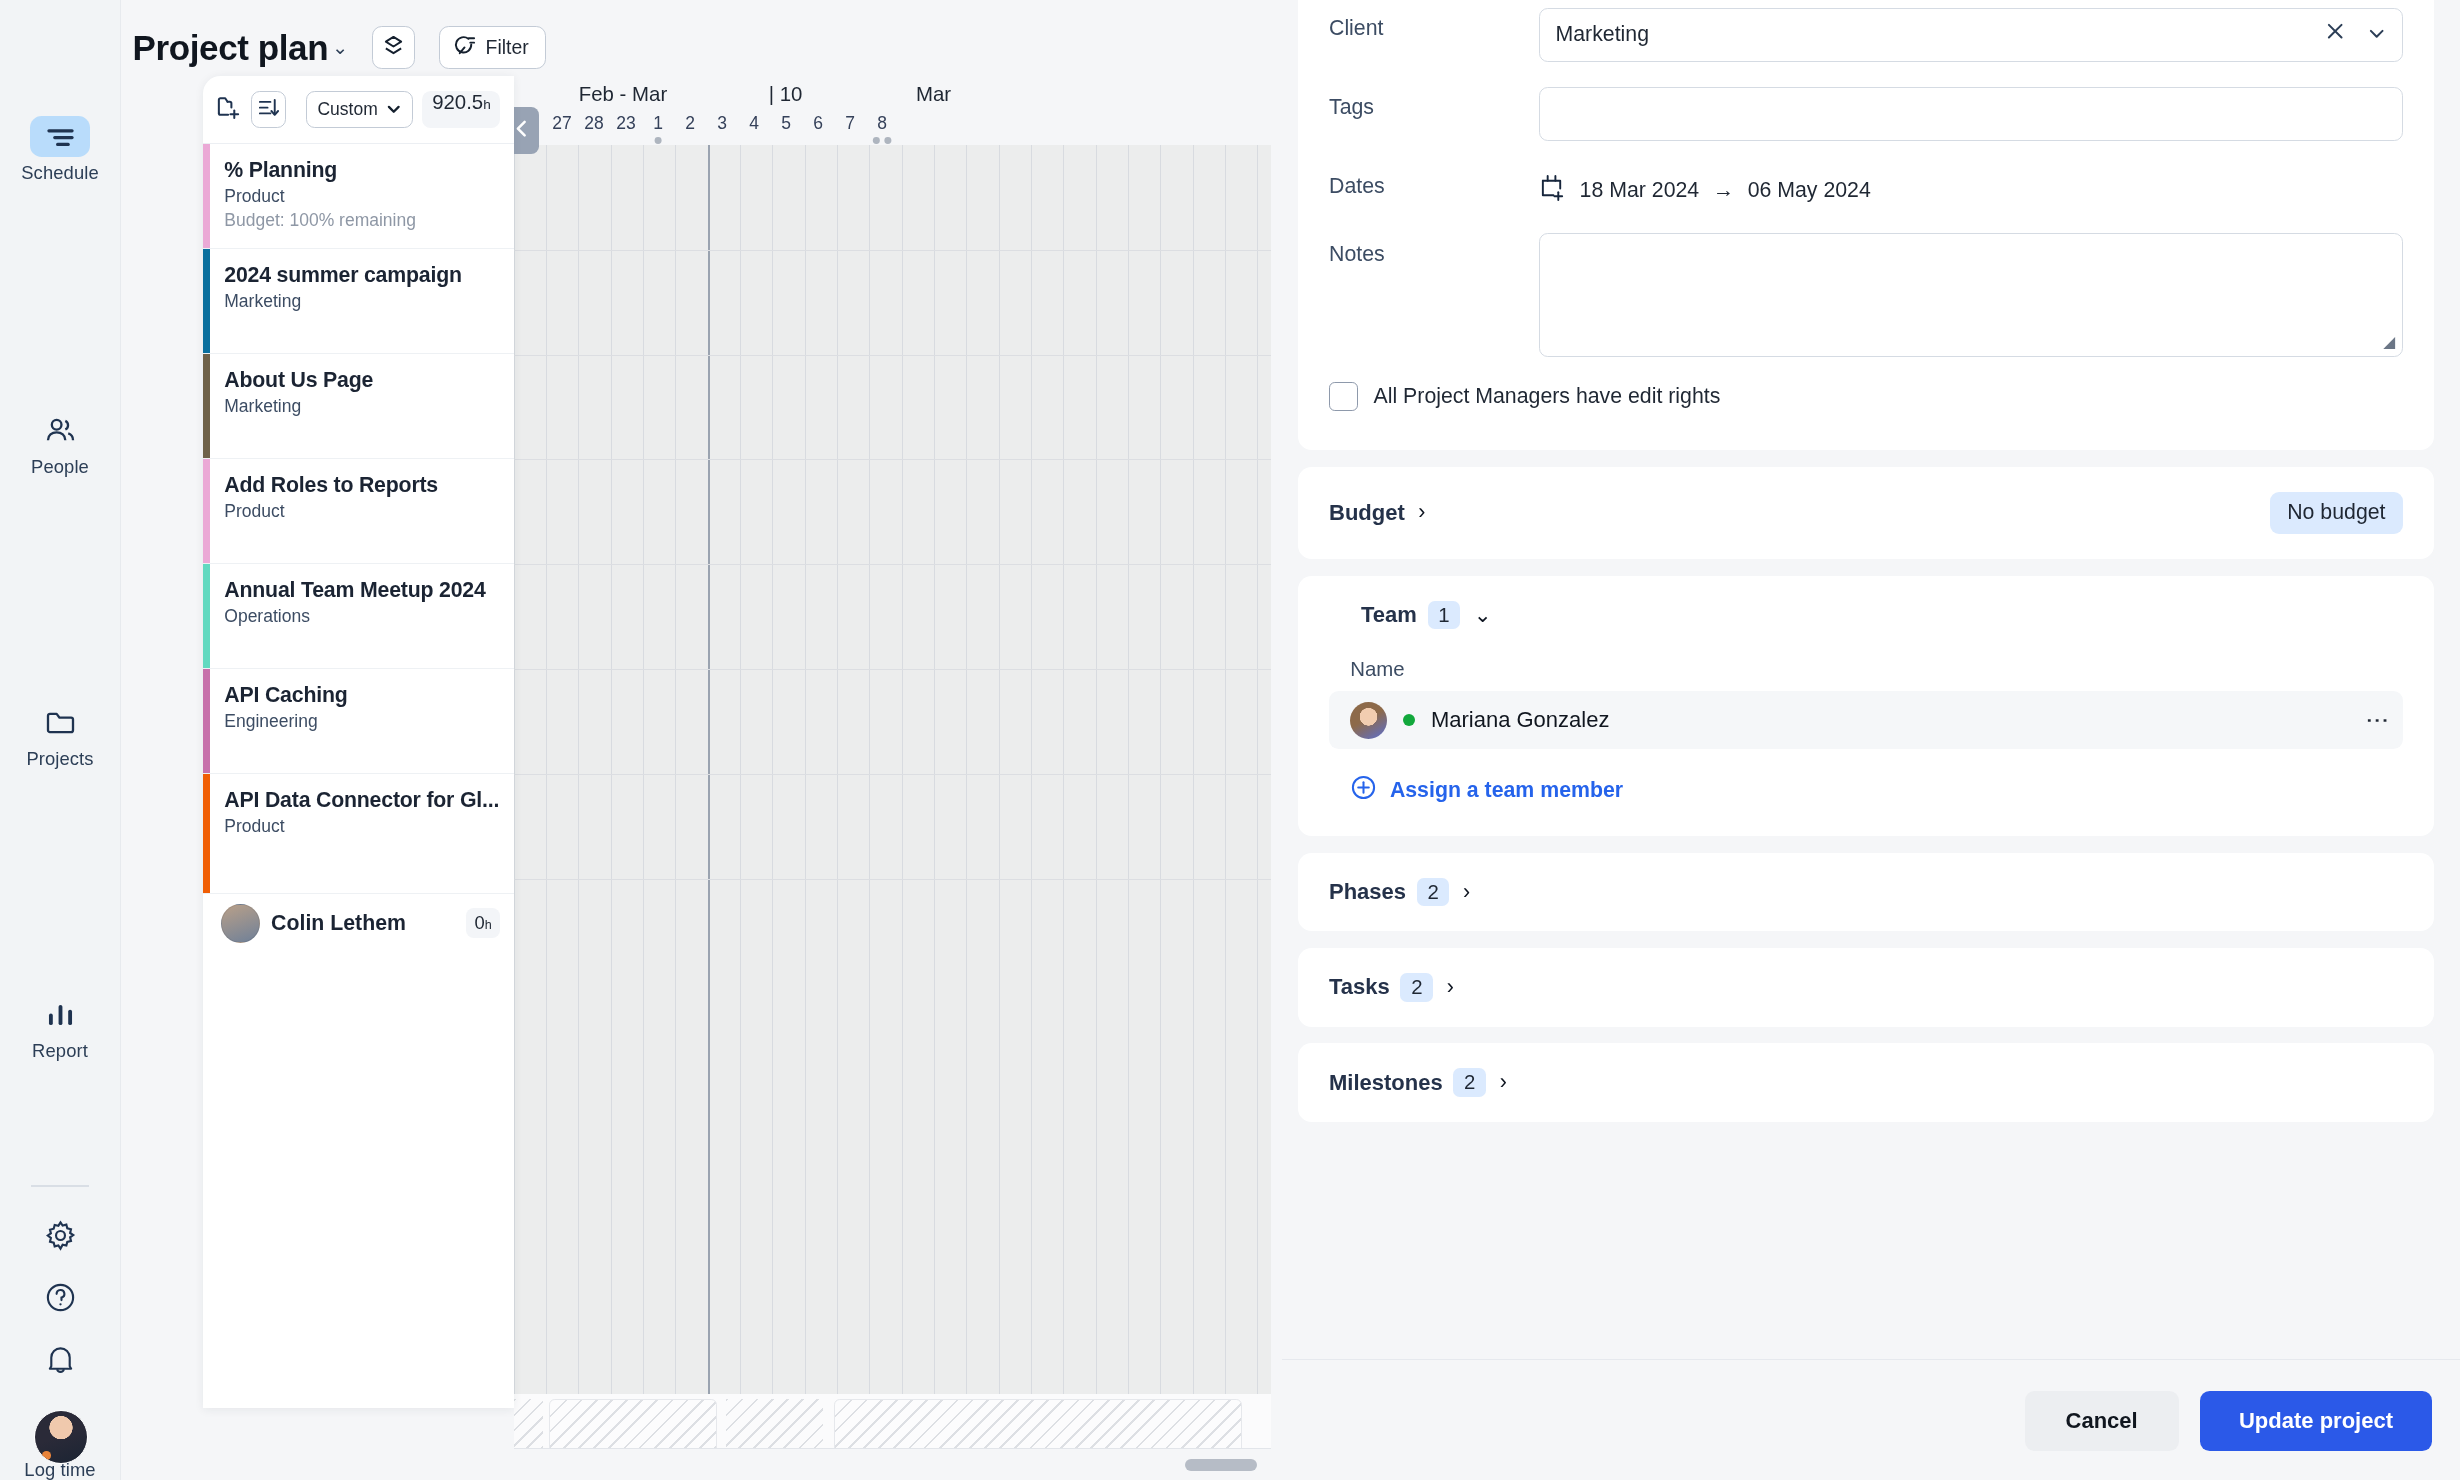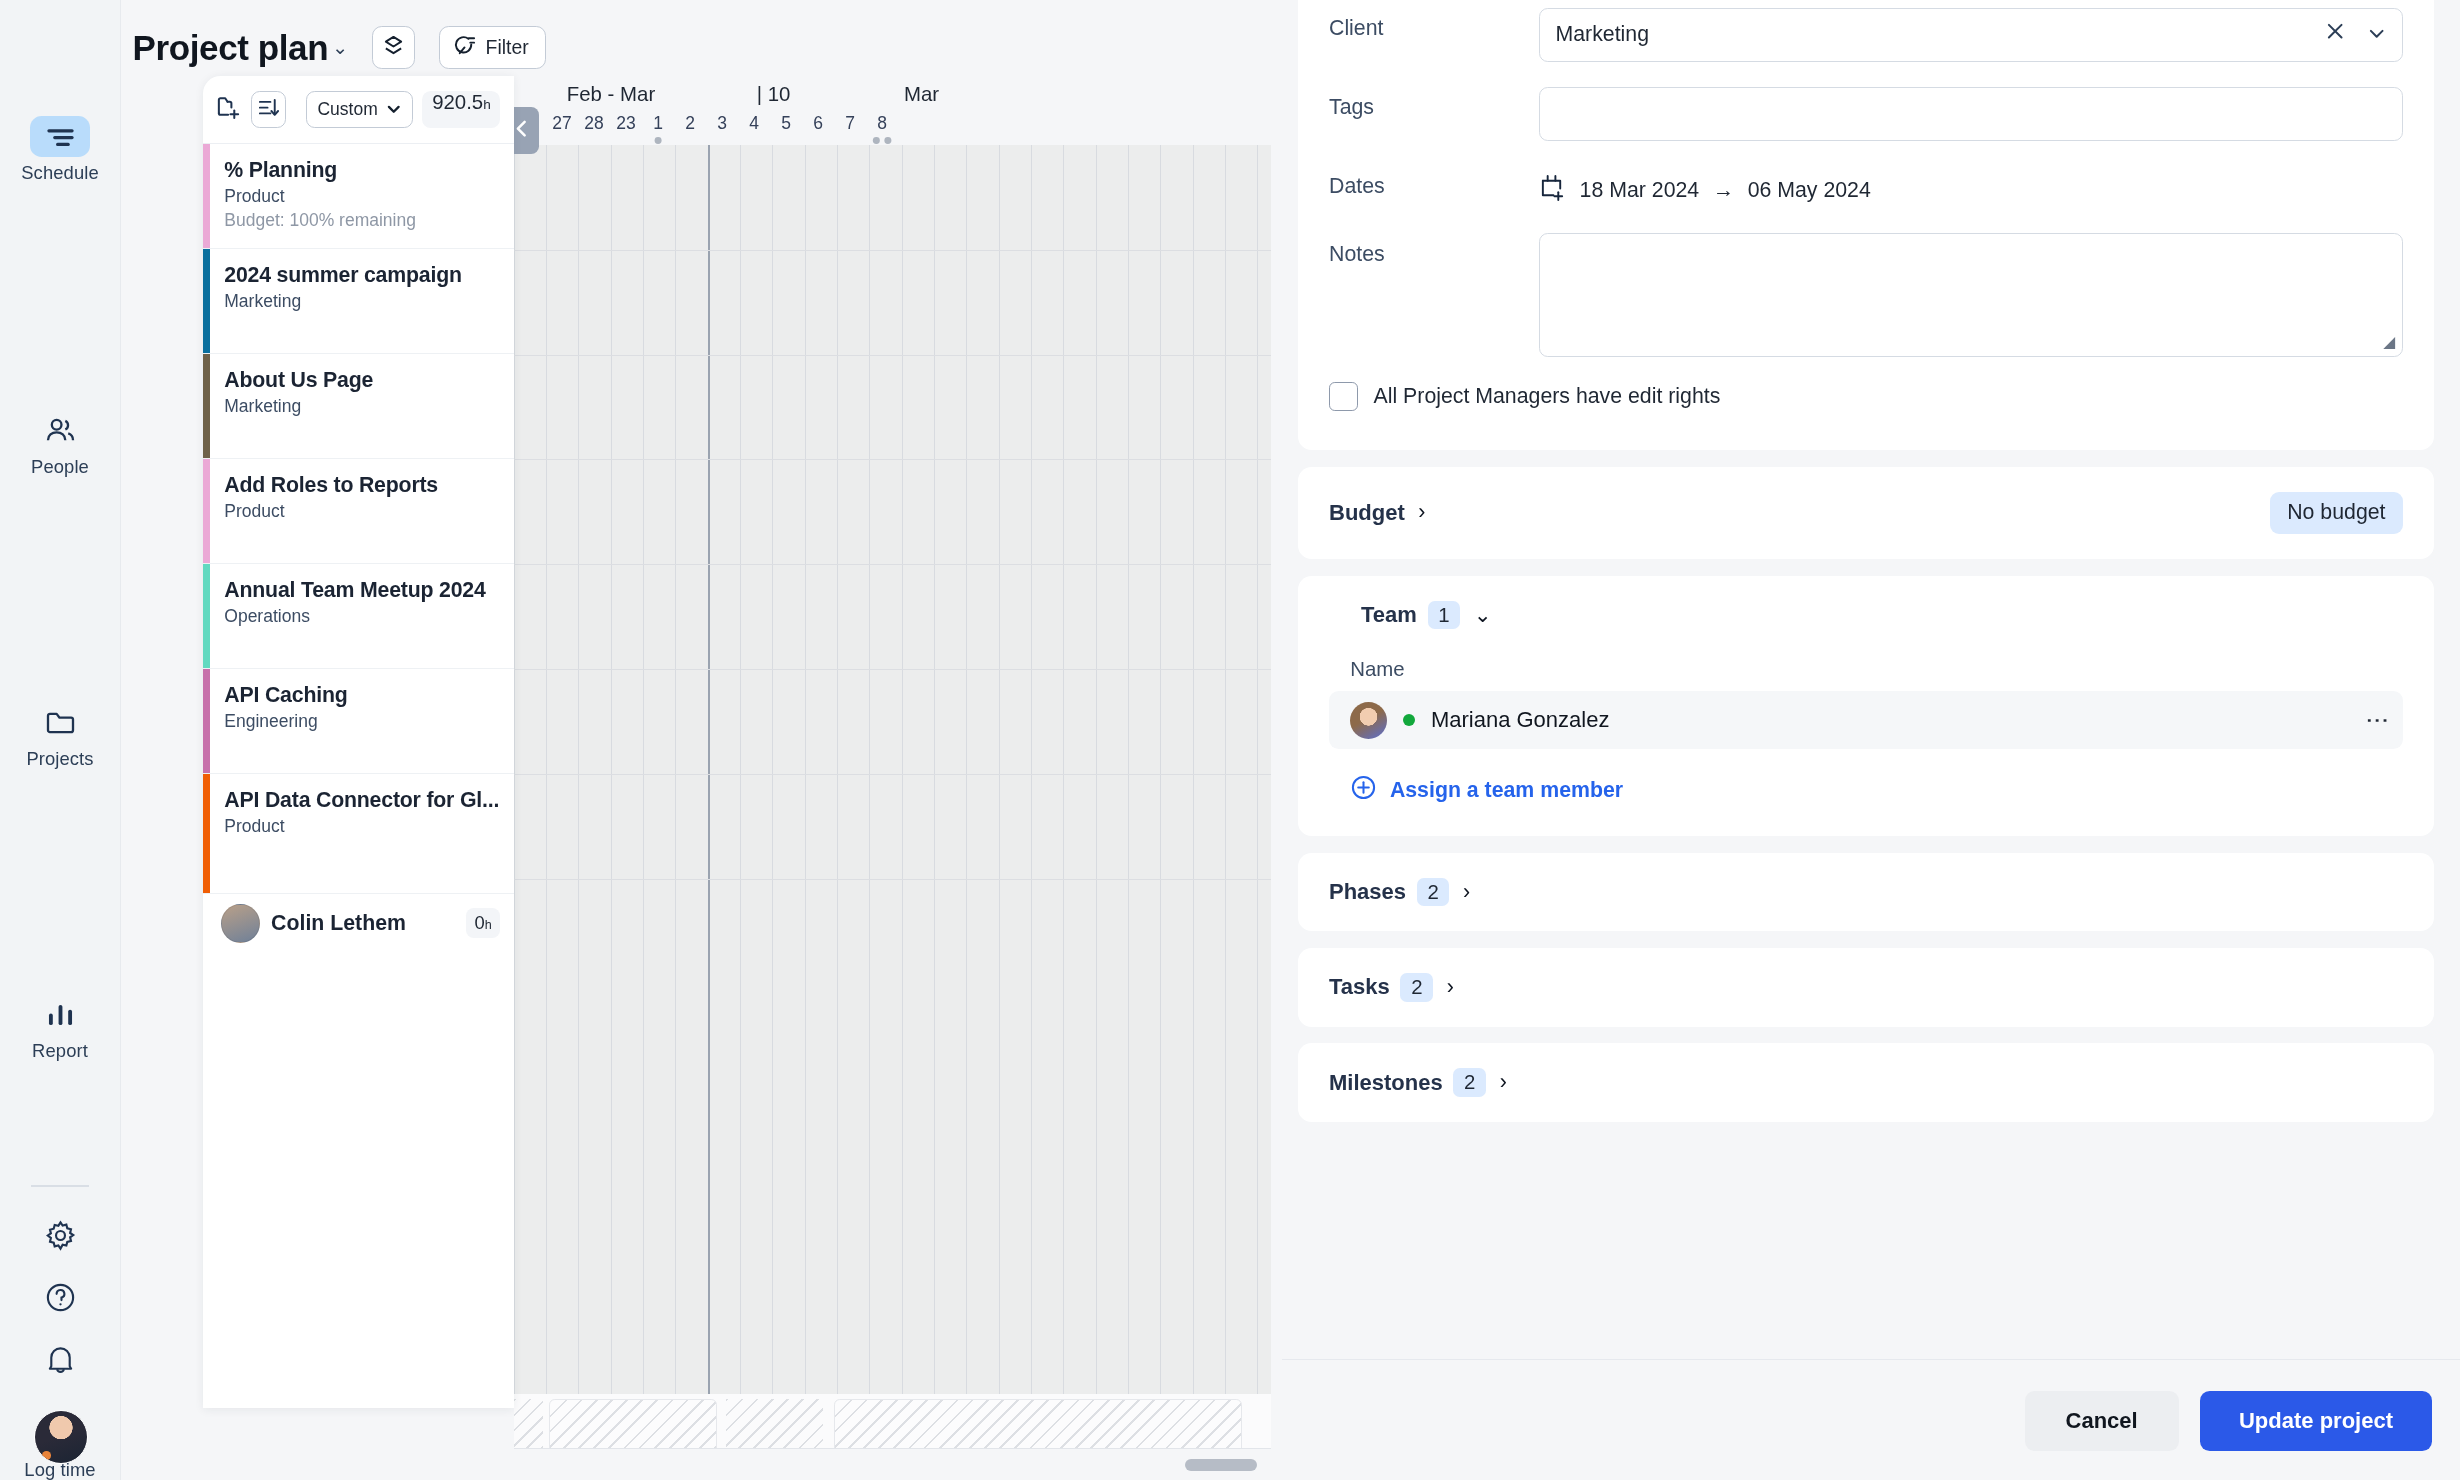--- a/index.html
+++ b/index.html
@@ -102,21 +102,21 @@
     border: 1px solid rgba(0,0,0,.08); }
   .person-name { font-size: 21.3px; font-weight: 700; color: #1b2433; flex: 1; }
   .person-h { background: #f3f5f8; border-radius: 7.8px; padding: 3.9px 8.7px;
     font-size: 12.6px; color: #1f2733; }
   .person-h b { font-size: 18.4px; font-weight: 400; }
 
   
   .gantt { position: absolute; left: 393px; top: 76px; right: 0; bottom: 0; }
   .gantt-head { position: relative; height: 69px; }
   .month-row { display: flex; align-items: center; height: 37px;
-    font-size: 20.4px; color: #1f2733; padding-left: 0; }
+    font-size: 20.4px; color: #1f2733; padding-left: 12px; }
   .month-lbl { text-align: center; }
   .day-row { display: flex; height: 32px; }
   .day-cell { width: 32px; text-align: center; font-size: 17.5px; color: #35415a;
     position: relative; }
   .day-dot { position: absolute; bottom: 1px; left: 50%; transform: translateX(-50%);
     width: 6.8px; height: 6.8px; border-radius: 50%; background: #aeb5bf; }
   .day-dot2 { position: absolute; bottom: 1px; left: 50%; transform: translateX(-135%);
     width: 6.8px; height: 6.8px; border-radius: 50%; background: #aeb5bf; }
   .day-dot3 { position: absolute; bottom: 1px; left: 50%; transform: translateX(35%);
     width: 6.8px; height: 6.8px; border-radius: 50%; background: #aeb5bf; }

